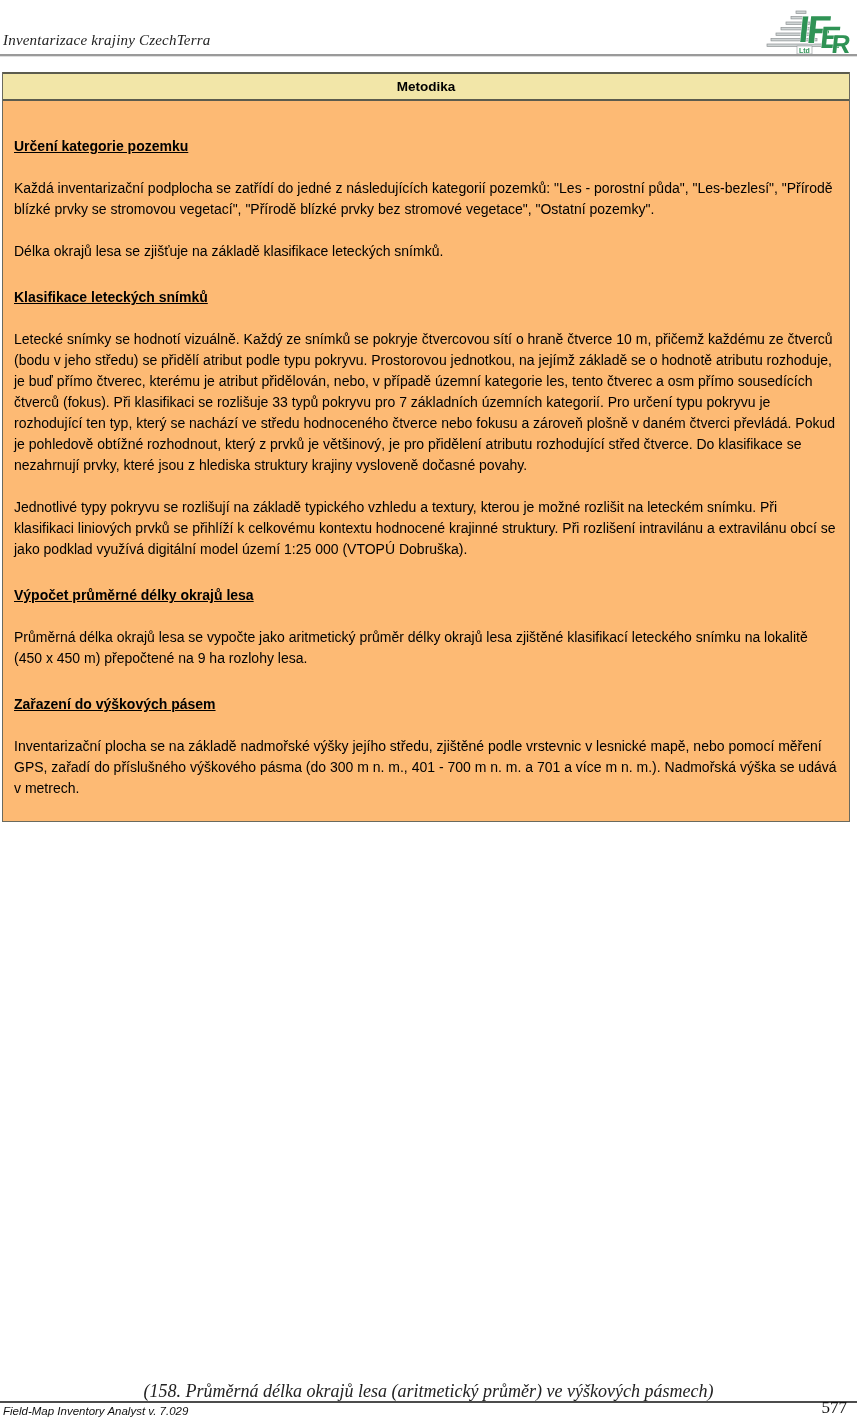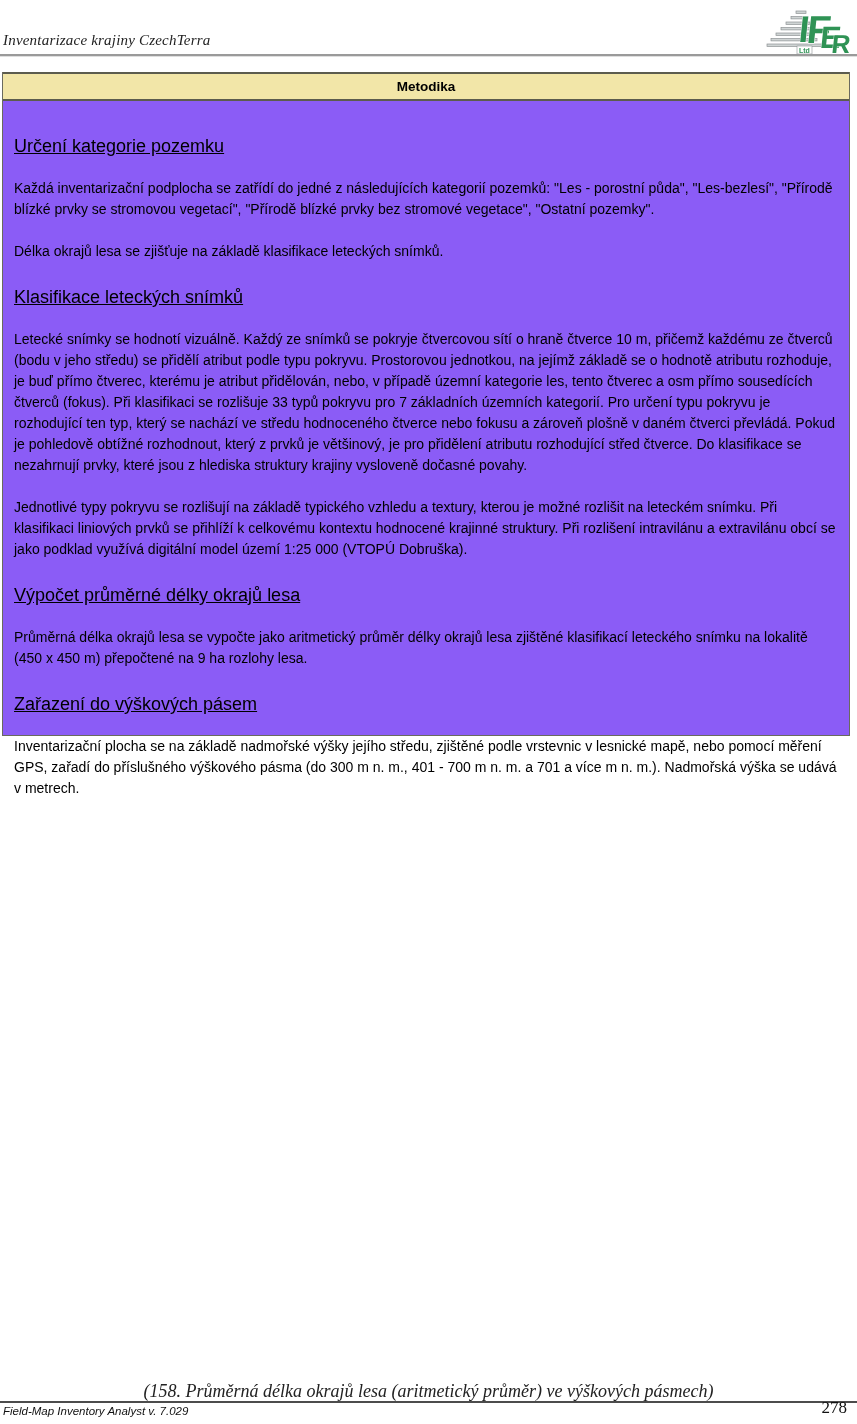--- a/index.html
+++ b/index.html
@@ -29,43 +29,43 @@
   .header-rule {
     position: absolute; left: 0; top: 54px;
     width: 857px; height: 2px;
     background: #9a9a9a;
     border-bottom: 1px solid #dedede;
   }
 
   
   .main-box {
     position: absolute; left: 2px; top: 72px;
-    width: 848px; height: 664px;
+    width: 848px; height: 750px;
     box-sizing: border-box;
     border: 1px solid #6a6a5e;
     border-top: none;
-    background: #8b5cf6;
+    background: #fdba74;
   }
   .banner {
     box-sizing: border-box;
     height: 29px;
     background: #f2e6a8;
     border-top: 2px solid #5c5c4e;
     border-bottom: 2px solid #5c5c4e;
     display: flex; align-items: center; justify-content: center;
     font-size: 13.5px; font-weight: bold; color: #000;
   }
   .content {
     padding: 10px 11px 0 11px;
     font-size: 14px;
     line-height: 21px;
   }
   .hd {
-    font-size: 18px;
-    font-weight: normal;
+    font-size: 14px;
+    font-weight: bold;
     text-decoration: underline;
     margin: 25px 0 14px 0;
   }
   .pg {
     margin: 21px 0 0 0;
     text-align: left;
   }
 
   
   .footer-caption {
@@ -150,15 +150,15 @@
       <p class="pg">Inventarizační plocha se na základě nadmořské výšky jejího středu, zjištěné podle vrstevnic v lesnické mapě, nebo pomocí měření GPS, zařadí do příslušného výškového pásma (do 300 m n. m., 401 - 700 m n. m. a 701 a více m n. m.). Nadmořská výška se udává v metrech.</p>
     </div>
   </div>
 
   <div class="footer-caption">(158. Průměrná délka okrajů lesa (aritmetický průměr) ve výškových pásmech)</div>
 
   <div class="footer-rule"></div>
 
   <div class="footer-app">Field-Map Inventory Analyst v. 7.029</div>
 
-  <div class="footer-page">278</div>
+  <div class="footer-page">577</div>
 
 </div>
 
 </body></html>

